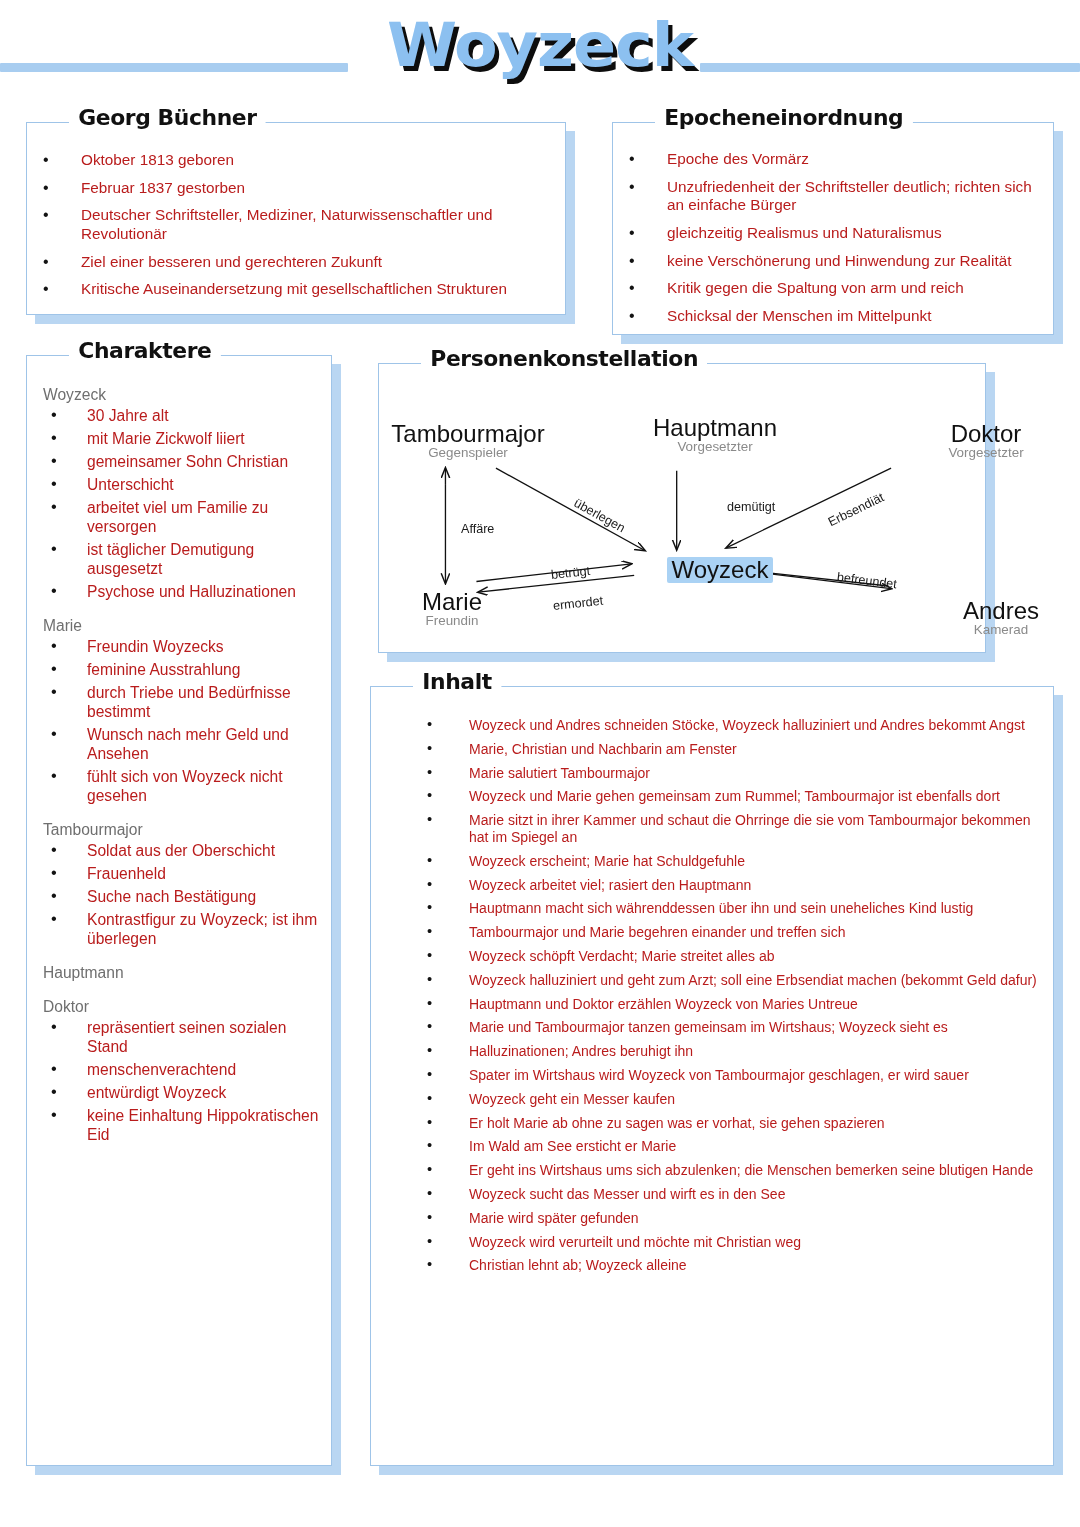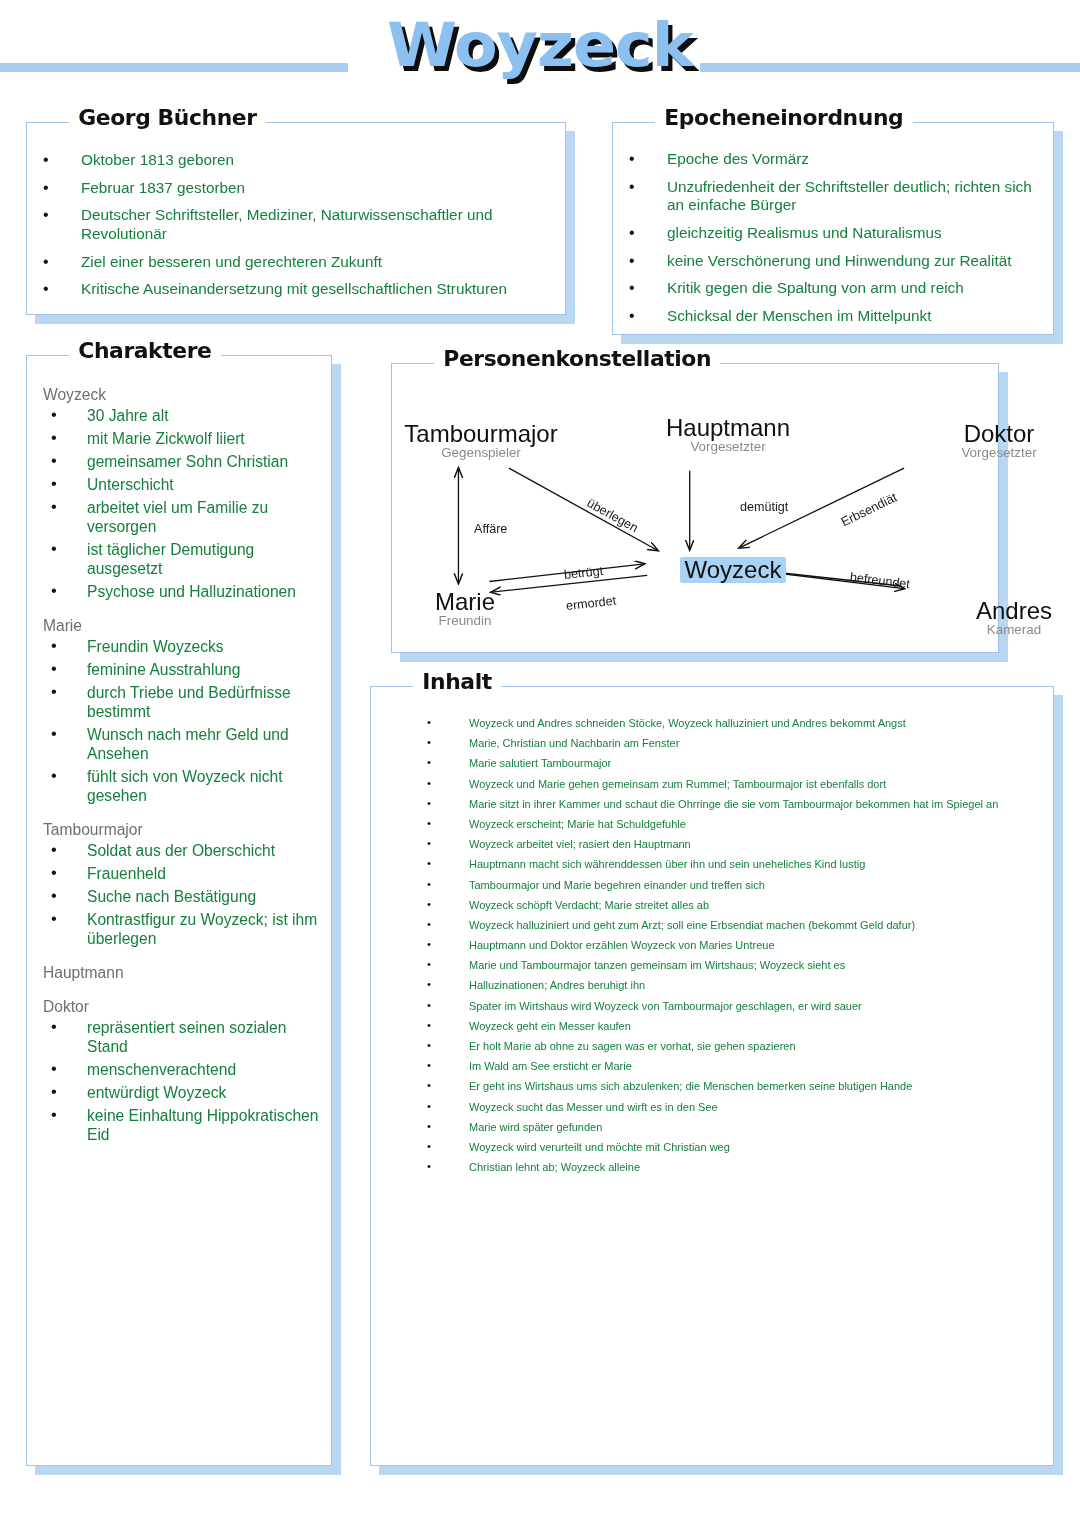--- a/index.html
+++ b/index.html
@@ -69,21 +69,21 @@
   }
   .card-title.t-left { left: 42px; }
 
   
   ul.bl { list-style: none; }
   ul.bl > li {
     position: relative;
     padding-left: 46px;
     margin-bottom: 7px;
     font-family: "Liberation Sans", sans-serif;
-    color: #15803d;
+    color: #b91c1c;
     line-height: 1.22;
   }
   ul.bl > li::before {
     content: "\2022";
     position: absolute;
     left: 8px; top: -1px;
     font-size: 1.05em;
     color: #131313;
   }
 
@@ -107,21 +107,21 @@
     color: #6f6f6f;
     margin-bottom: 2px;
   }
   .char-group ul.bl > li {
     font-size: 15.6px;
     padding-left: 44px;
     margin-bottom: 4px;
   }
 
   
-  #card-personen { left: 391px; top: 363px; width: 608px; height: 290px; }
+  #card-personen { left: 378px; top: 363px; width: 608px; height: 290px; }
   #diagram { position: absolute; left: 0; top: 0; width: 100%; height: 100%; }
 
   .node {
     position: absolute;
     text-align: center;
     white-space: nowrap;
   }
   .node .nm {
     font-family: "Liberation Sans", sans-serif;
     font-size: 24px;
@@ -146,21 +146,21 @@
     font-family: "Liberation Sans", sans-serif;
     font-size: 12.6px;
     color: #1a1a1a;
     white-space: nowrap;
   }
 
   
   #card-inhalt { left: 370px; top: 686px; width: 684px; height: 780px; padding-left: 36px; }
   #card-inhalt ul { margin: 30px 16px 0 12px; }
   #card-inhalt ul > li {
-    font-size: 11px;
+    font-size: 14px;
     margin-bottom: 7px;
     padding-left: 50px;
     line-height: 1.2;
   }
 </style>
 </head>
 <body>
 
 <div id="title-band">
   <div class="rule" id="rule-left"></div>

